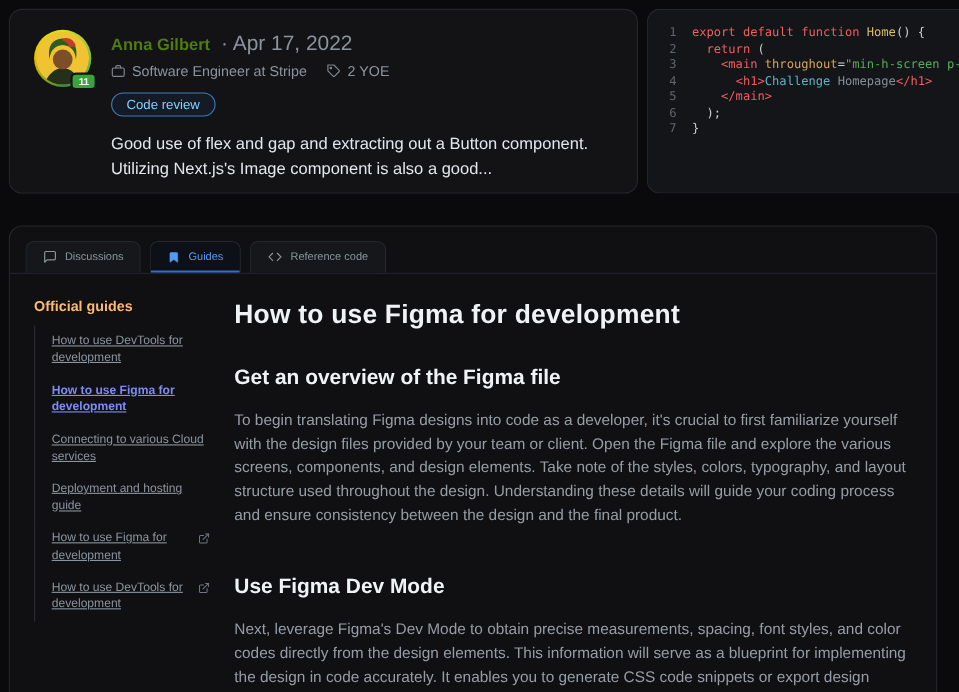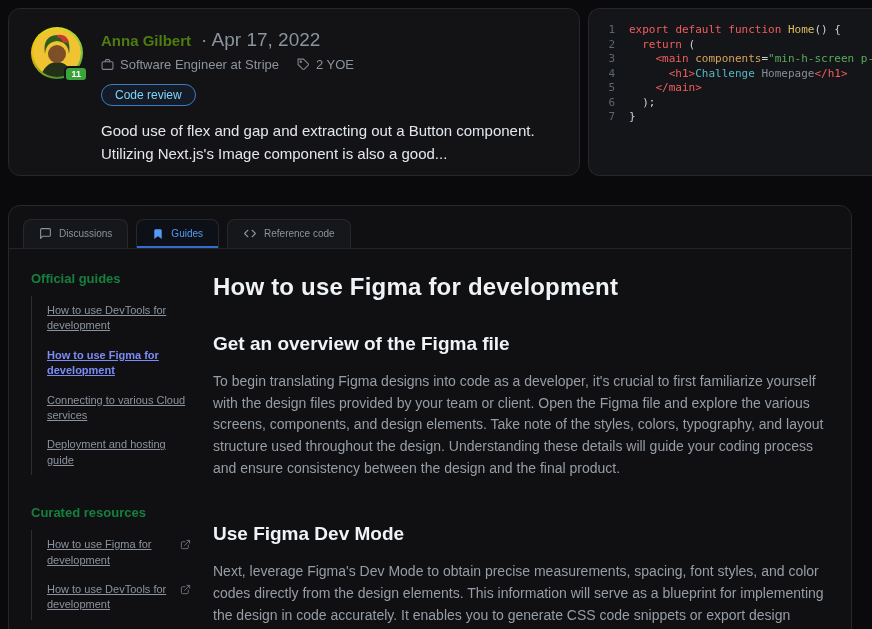--- a/index.html
+++ b/index.html
@@ -123,21 +123,21 @@
     box-shadow:inset 0 -2px 0 #316dca;
   }
 
   .panel-body { display:flex; }
 
   .sidebar {
     width:196px; flex:none;
     padding:22px 10px 20px 22px;
   }
   .sidebar-heading {
-    font-size:13px; font-weight:bold; color:#15803d;
+    font-size:13px; font-weight:bold; color:#fdba74;
     margin-bottom:10px;
   }
   .sidebar-heading.second { margin-top:30px; }
   .guide-list {
     list-style:none;
     border-left:1px solid #2b2e33;
   }
   .guide-item {
     padding:7px 4px 7px 15px;
     font-size:11px; line-height:1.4;
@@ -213,21 +213,21 @@
         </div>
         <p class="comment">Good use of flex and gap and extracting out a Button component. Utilizing Next.js's Image component is also a good...</p>
       </div>
     </div>
   </div>
 
   <div class="code-card">
     <div class="code-lines">
         <div class="code-line"><span class="ln">1</span><span class="code-text"><span class="tok-k">export</span><span class="tok-pl"> </span><span class="tok-k">default</span><span class="tok-pl"> </span><span class="tok-k">function</span><span class="tok-pl"> </span><span class="tok-fn">Home</span><span class="tok-pl">() {</span></span></div>
         <div class="code-line"><span class="ln">2</span><span class="code-text"><span class="tok-pl">  </span><span class="tok-k">return</span><span class="tok-pl"> (</span></span></div>
-        <div class="code-line"><span class="ln">3</span><span class="code-text"><span class="tok-pl">    </span><span class="tok-tag">&lt;main</span><span class="tok-pl"> </span><span class="tok-attr">components</span><span class="tok-pl">=</span><span class="tok-str">"min-h-screen p-4 flex"</span></span></div>
+        <div class="code-line"><span class="ln">3</span><span class="code-text"><span class="tok-pl">    </span><span class="tok-tag">&lt;main</span><span class="tok-pl"> </span><span class="tok-attr">throughout</span><span class="tok-pl">=</span><span class="tok-str">"min-h-screen p-4 flex"</span></span></div>
         <div class="code-line"><span class="ln">4</span><span class="code-text"><span class="tok-pl">      </span><span class="tok-tag">&lt;h1&gt;</span><span class="tok-comp">Challenge</span><span class="tok-txt"> Homepage</span><span class="tok-tag">&lt;/h1&gt;</span></span></div>
         <div class="code-line"><span class="ln">5</span><span class="code-text"><span class="tok-pl">    </span><span class="tok-tag">&lt;/main&gt;</span></span></div>
         <div class="code-line"><span class="ln">6</span><span class="code-text"><span class="tok-pl">  );</span></span></div>
         <div class="code-line"><span class="ln">7</span><span class="code-text"><span class="tok-pl">}</span></span></div>
       </div>
   </div>
 
 </div>
 
 <div class="panel">
@@ -262,21 +262,20 @@
 
   <div class="panel-body">
     <aside class="sidebar">
       <h3 class="sidebar-heading">Official guides</h3>
       <ul class="guide-list">
           <li class="guide-item">How to use DevTools for development</li>
           <li class="guide-item active">How to use Figma for development</li>
           <li class="guide-item">Connecting to various Cloud services</li>
           <li class="guide-item">Deployment and hosting guide</li>
         </ul>
-      <h3 class="sidebar-heading second">Curated resources</h3>
       <ul class="guide-list">
           <li class="guide-item curated-item">
             <span class="curated-label">How to use Figma for development</span>
             <span class="ext-icon"><svg width="11" height="11" viewBox="0 0 24 24" fill="none" stroke="currentColor" stroke-width="2" stroke-linecap="round" stroke-linejoin="round">
                 <path d="M18 13v6a2 2 0 0 1-2 2H5a2 2 0 0 1-2-2V8a2 2 0 0 1 2-2h6"></path>
                 <polyline points="15 3 21 3 21 9"></polyline>
                 <line x1="10" y1="14" x2="21" y2="3"></line>
               </svg></span>
           </li>
           <li class="guide-item curated-item">

